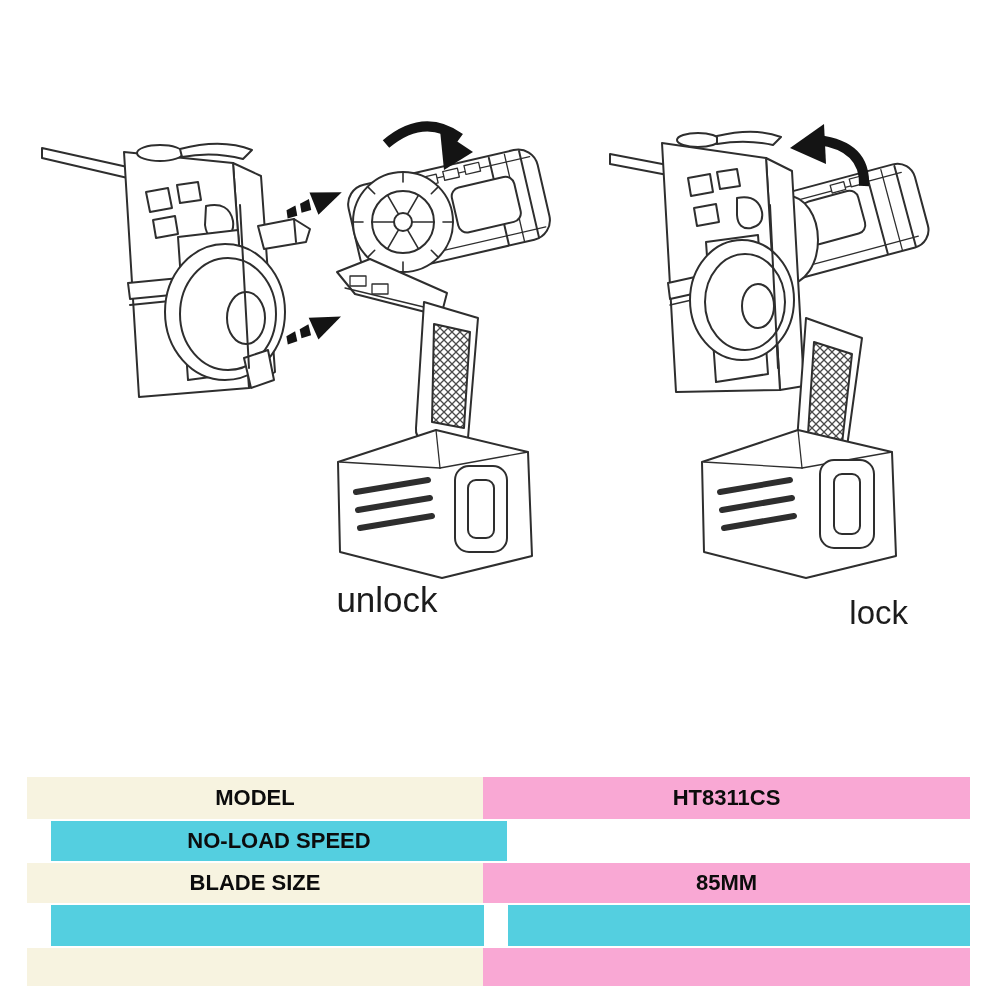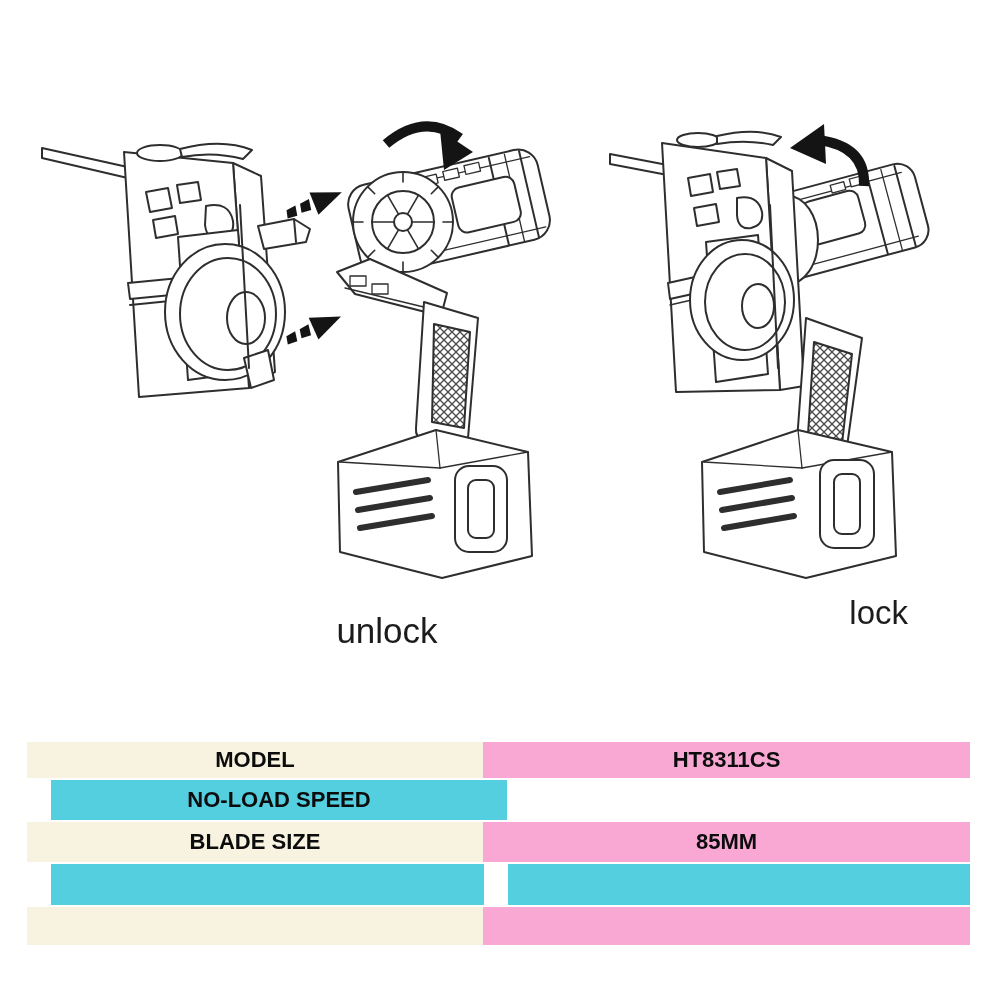--- a/index.html
+++ b/index.html
@@ -4,31 +4,31 @@
 <style>
   html,body{margin:0;padding:0;}
   body{
     width:1000px;height:1000px;position:relative;background:#ffffff;
     font-family:"Liberation Sans", sans-serif;overflow:hidden;
   }
   .stage{position:absolute;left:0;top:0;width:1000px;height:740px;}
   .stage svg{position:absolute;left:0;top:0;}
   .lbl{position:absolute;color:#1c1c1c;white-space:nowrap;}
   .lbl-attachment{left:172px;top:96px;font-size:32px;letter-spacing:0px;}
-  .lbl-unlock{left:328px;top:611px;width:118px;font-size:35px;text-align:center;}
+  .lbl-unlock{left:328px;top:580px;width:118px;font-size:35px;text-align:center;}
   .lbl-lock{left:804px;top:594px;width:104px;font-size:33px;text-align:right;}
 
   .spec{position:absolute;left:27px;top:742px;width:943px;}
   .spec-row{display:flex;width:100%;}
   .spec-row + .spec-row{border-top:2px solid #ffffff;}
   .cell{display:flex;align-items:center;justify-content:center;
         font-weight:bold;font-size:22px;color:#0c0c0c;}
   .c1{width:456px;}
   .c2{width:487px;}
-  .r1{height:36px;}
+  .r1{height:42px;margin-top:35px;}
   .r2{height:40px;}
   .r3{height:40px;}
   .r4{height:41px;}
   .r5{height:38px;}
   .row-cream .c1{background:#f7f3e0;}
   .row-cream .c2{background:#f9a8d4;}
   .row-cyan .c1,.row-cyan .c2{background:#54cfe0;margin-left:24px;}
 </style>
 </head>
 <body>

